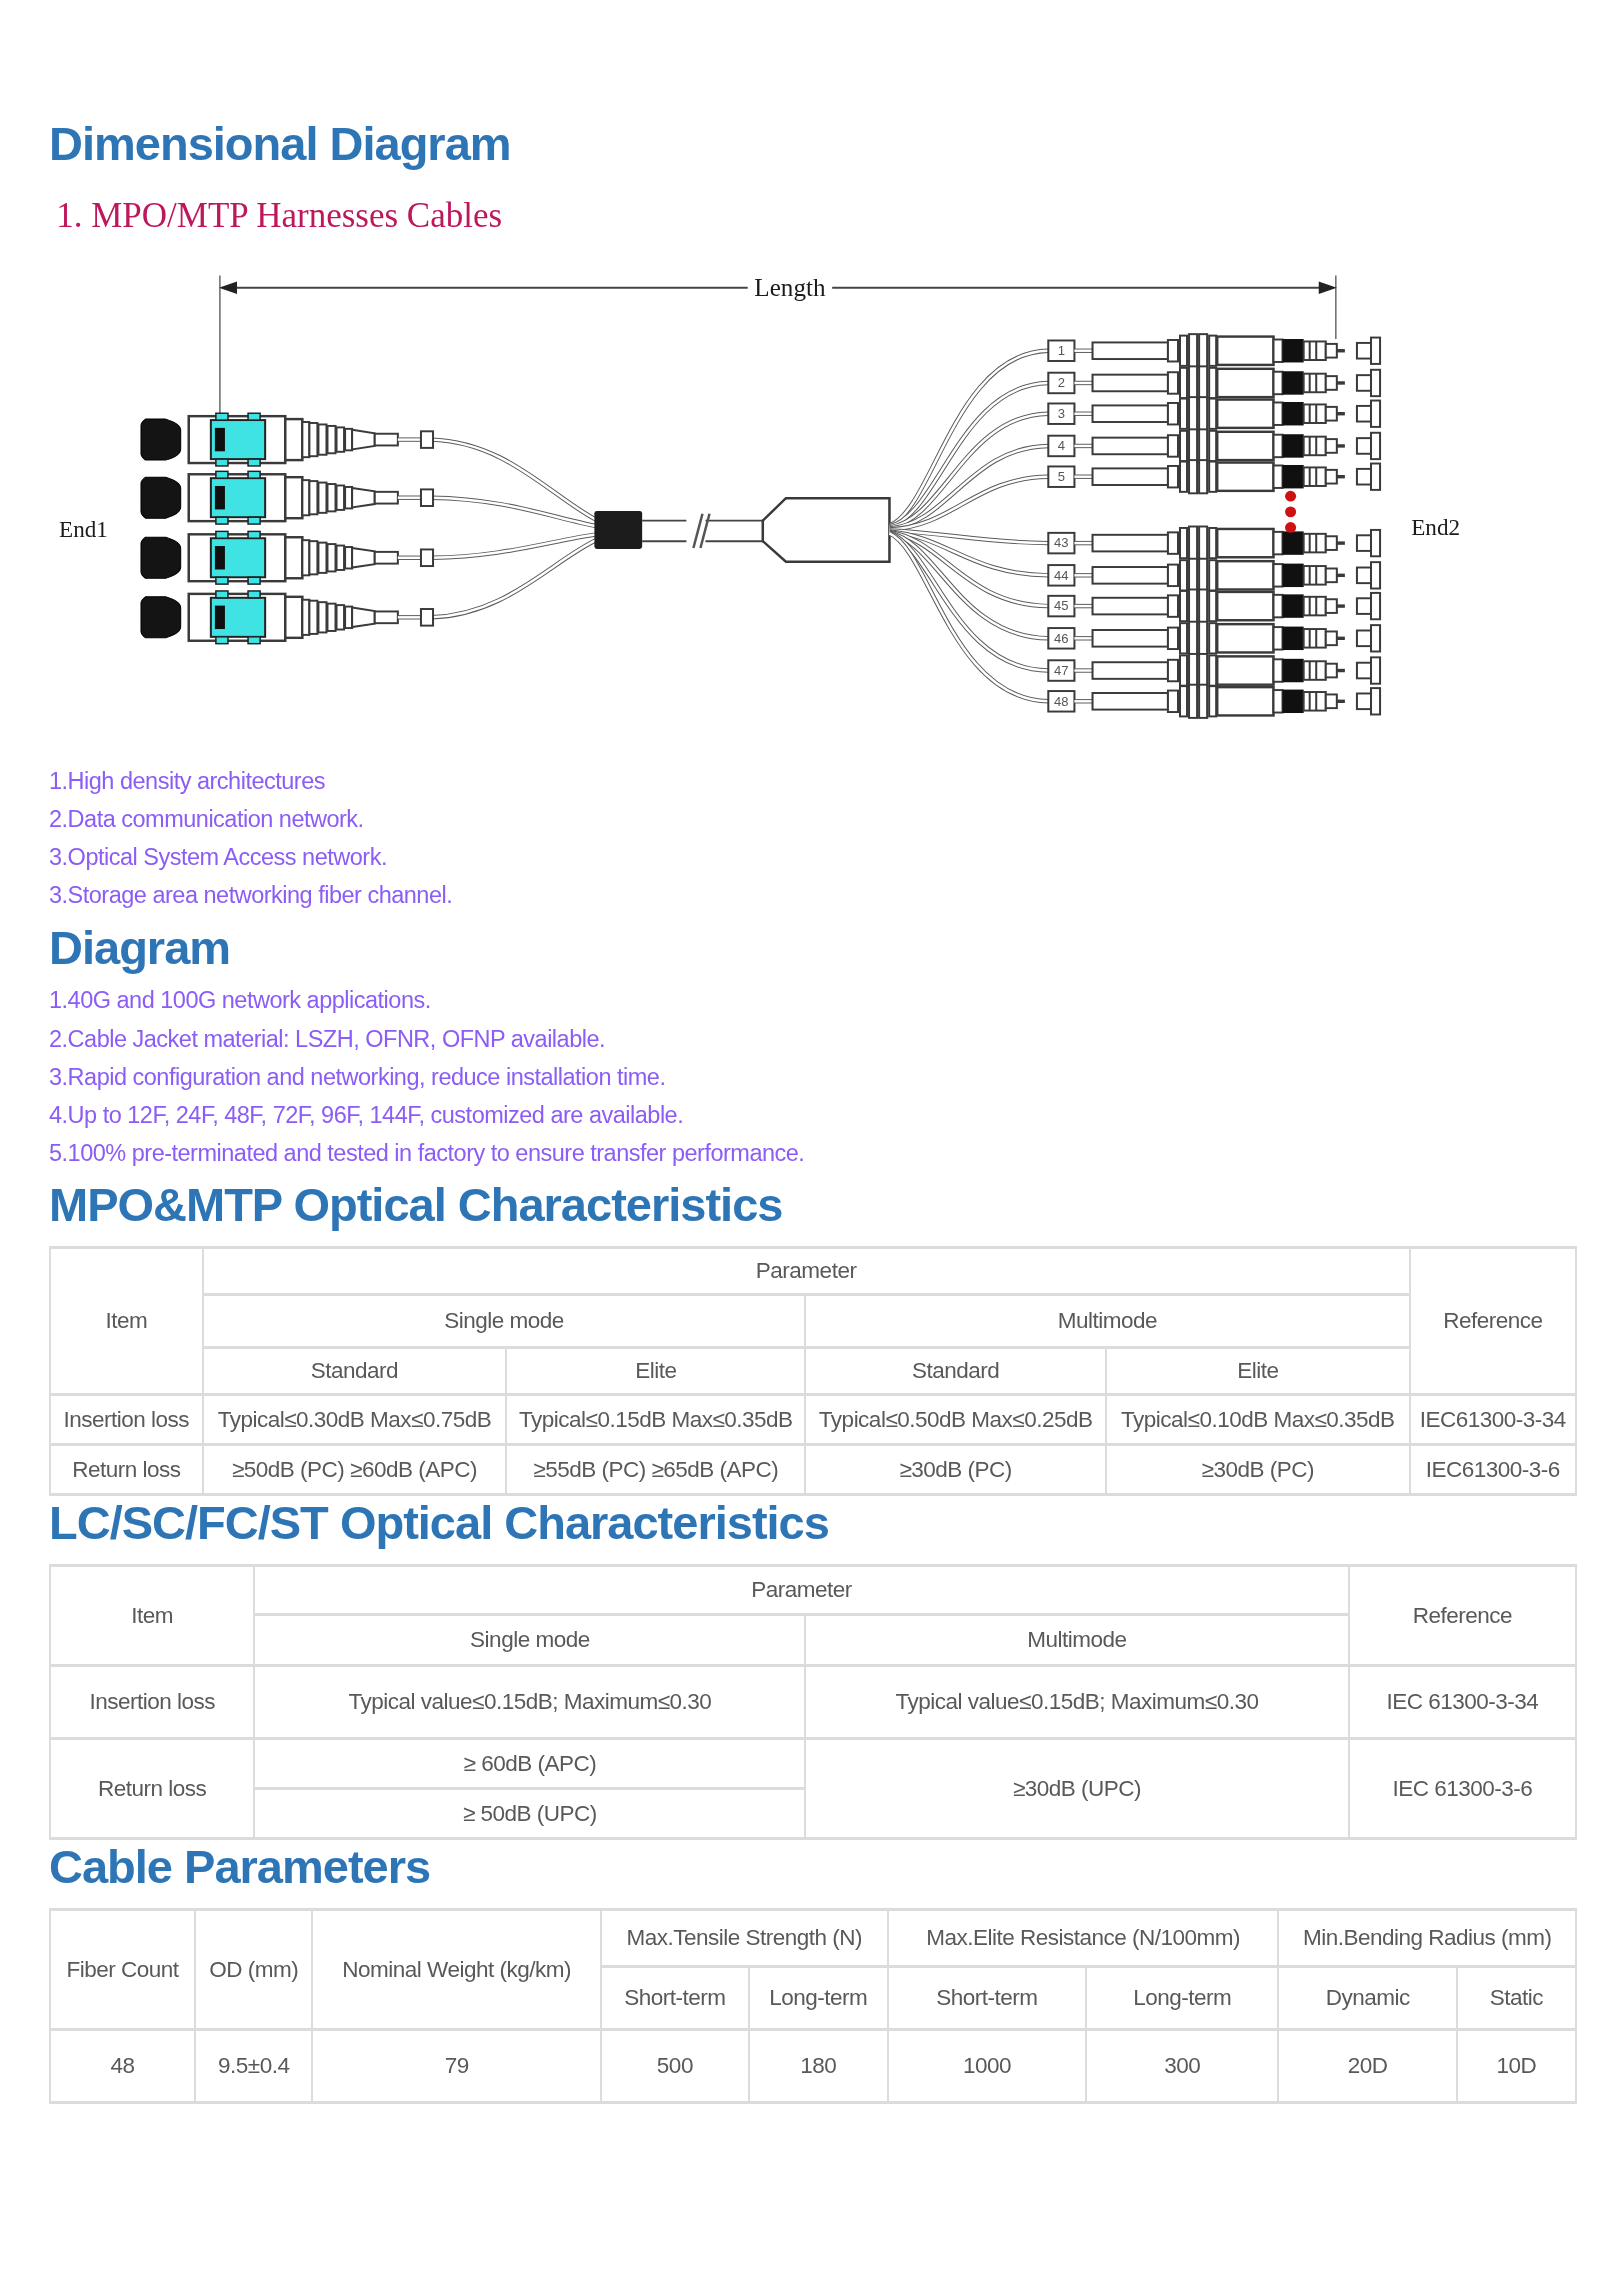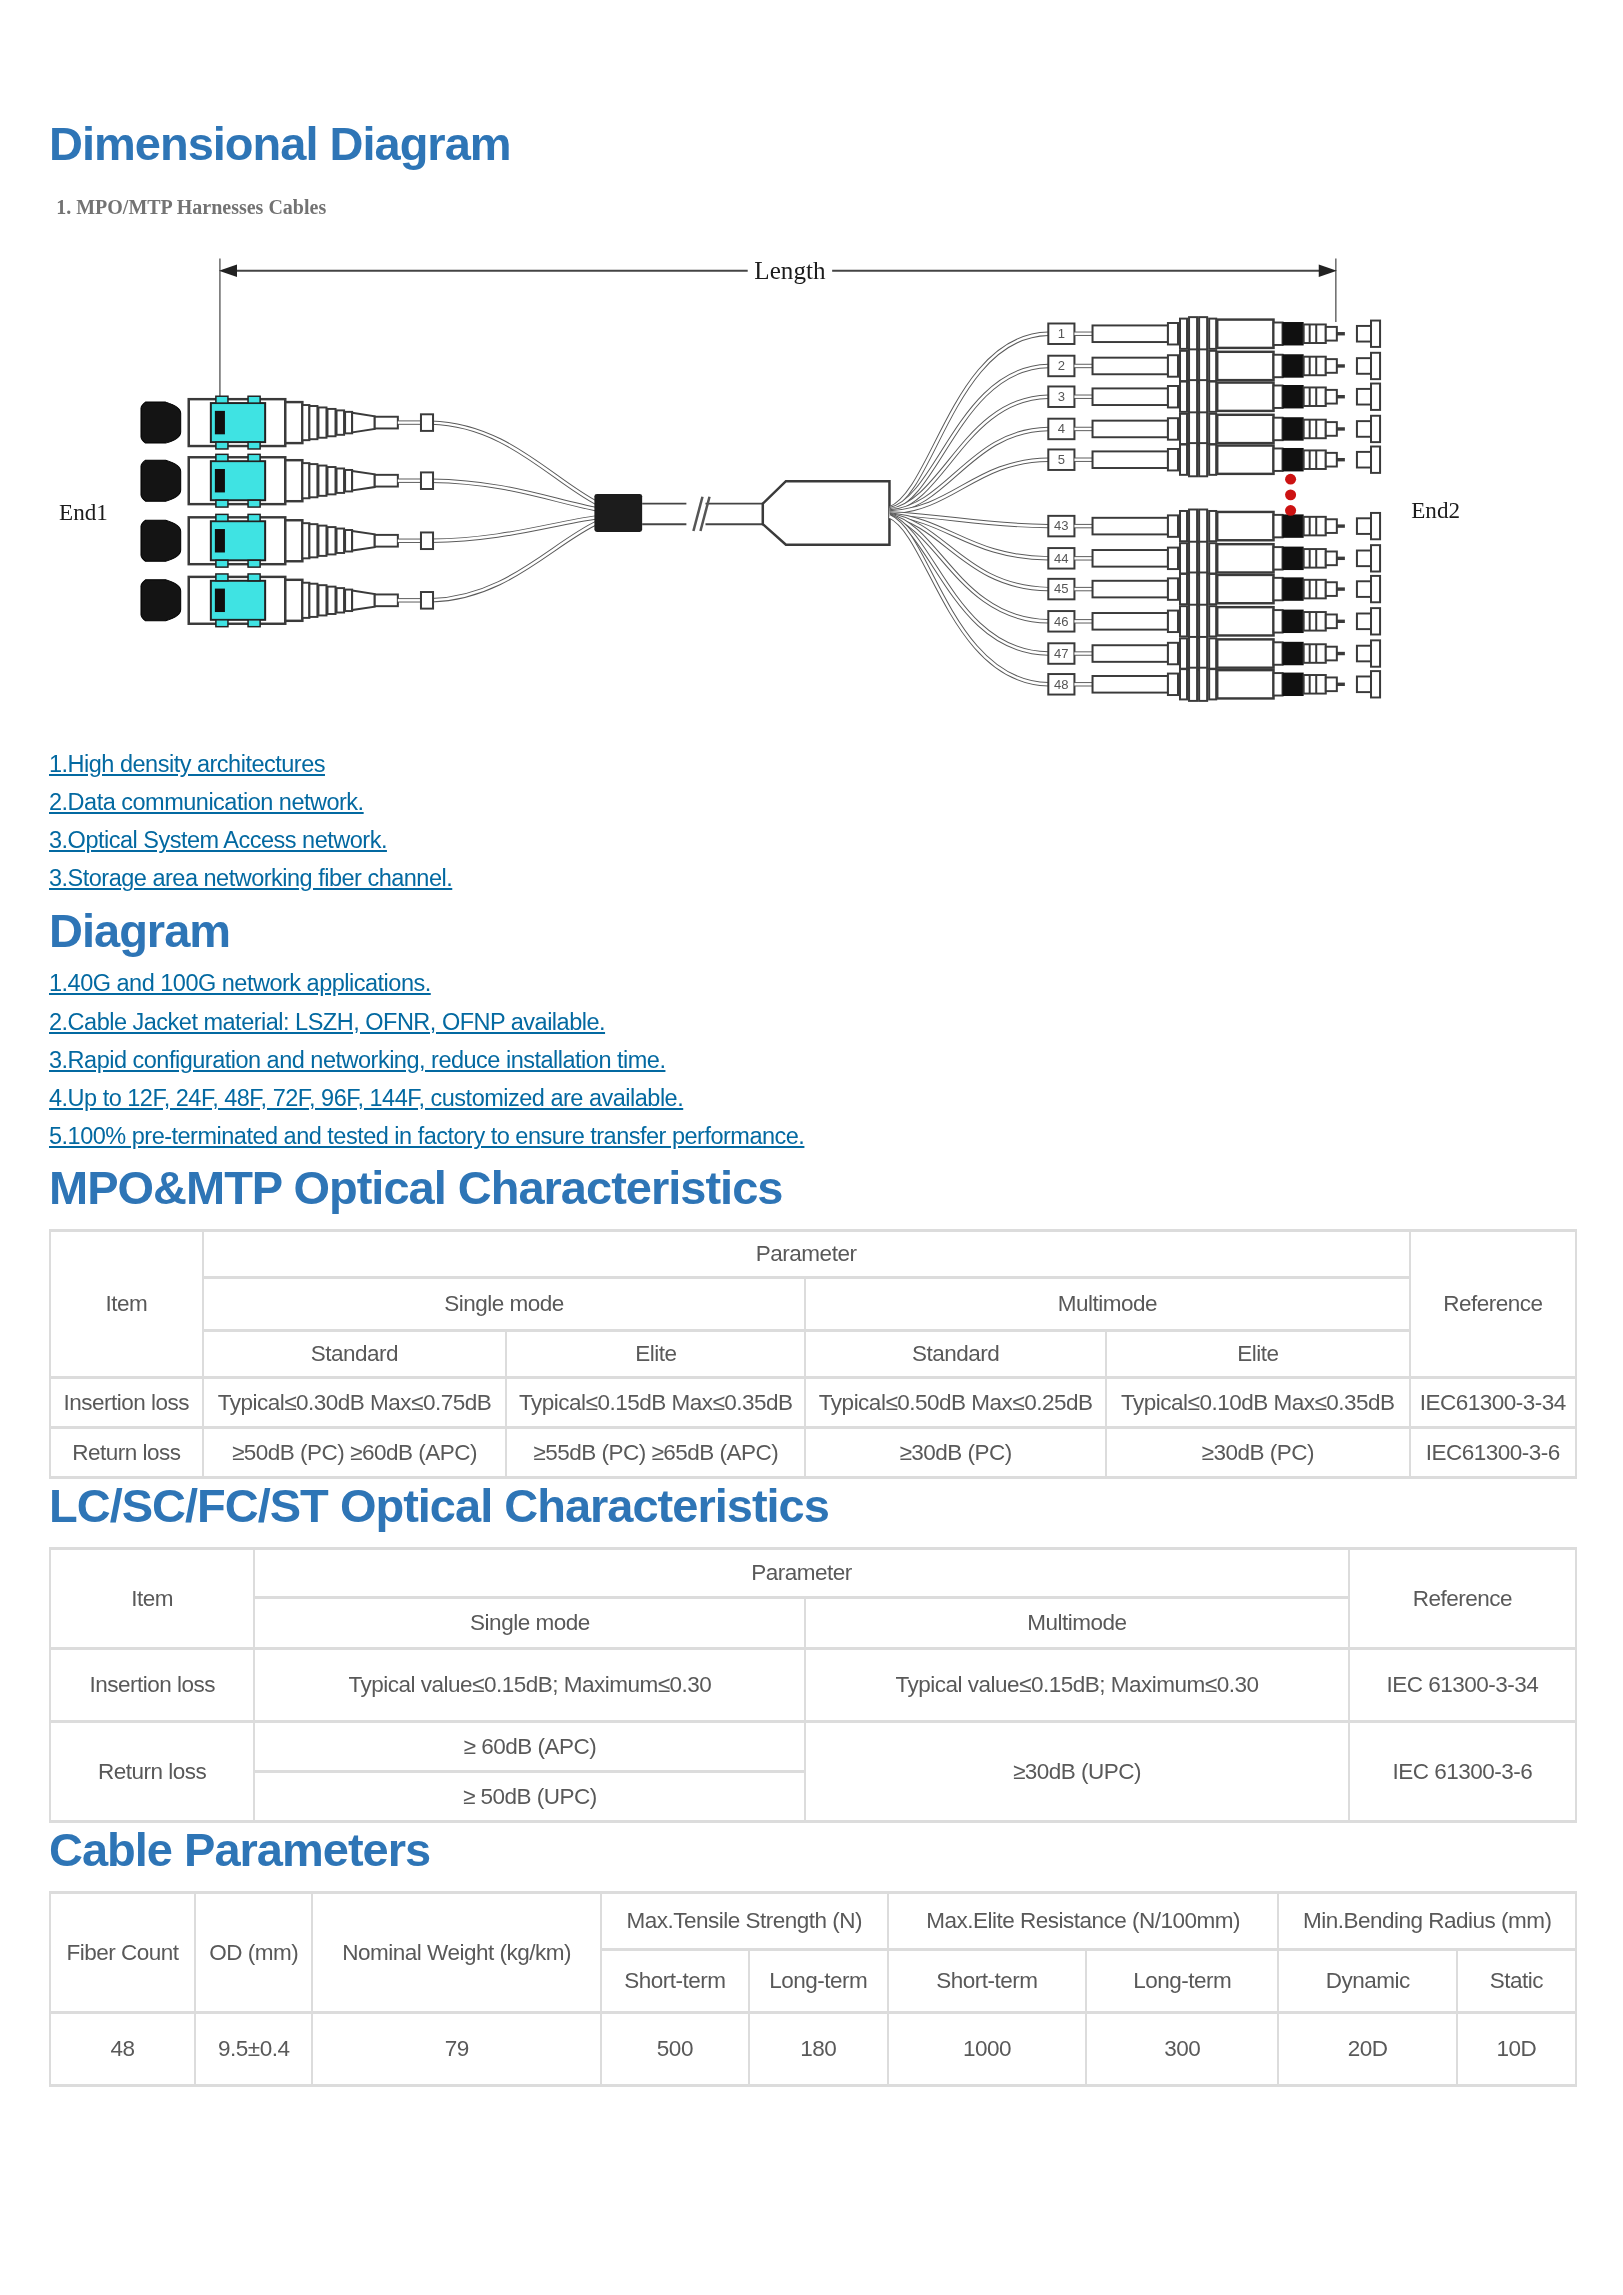--- a/index.html
+++ b/index.html
@@ -1,25 +1,25 @@
 <!DOCTYPE html>
 <html style="font-size:8.2px"><head>
 <meta charset="utf-8">
 <style>
   html,body{margin:0;padding:0;background:#ffffff;}
   body{width:1623px;height:2295px;overflow:hidden;font-family:"Liberation Sans",sans-serif;}
   .page{padding:117px 43px 12px 49px;}
 
   h1.sec{color:#2e75b6;font-size:47px;line-height:1.14;font-weight:bold;margin:0;letter-spacing:-1px;}
-  .subhead{font-family:"Liberation Serif",serif;font-size:20px;font-weight:bold;color:#737373;margin:25.6px 0 0 7.2px;letter-spacing:0px;}
+  .subhead{font-family:"Liberation Serif",serif;font-size:35px;font-weight:normal;color:#be185d;margin:25.6px 0 0 7.2px;letter-spacing:0px;}
 
   .diagram{display:block;margin-top:20.4px;}
 
   ul.plain{list-style:none;margin:13.3px 0 0 0;padding:0;}
-  ul.plain li{font-size:23.5px;color:#0369a1;margin:0 0 11.2px 0;letter-spacing:-0.5px;text-decoration:underline;}
+  ul.plain li{font-size:23.5px;color:#8b5cf6;margin:0 0 11.2px 0;letter-spacing:-0.5px;}
 
   .mt-apps{margin-top:20.4px;}
   .mt-feat{margin-top:7.2px;}
   .mt-mpo{margin-top:11.2px;}
   .mt-lc{margin-top:30px;}
   .mt-cable{margin-top:86px;}
 
   table.spec{border-collapse:collapse;width:1528px;table-layout:fixed;color:#595959;font-size:22.5px;margin-top:14.3px;letter-spacing:-0.5px;}
   table.spec td{border:2px solid #dcdcdc;border-top-width:3.1px;border-bottom-width:3.1px;text-align:center;vertical-align:middle;padding:2px 5.1px;}
   table.mpo tr.r1{height:47px;}  table.mpo tr.r2{height:53px;} table.mpo tr.r3{height:47px;}

